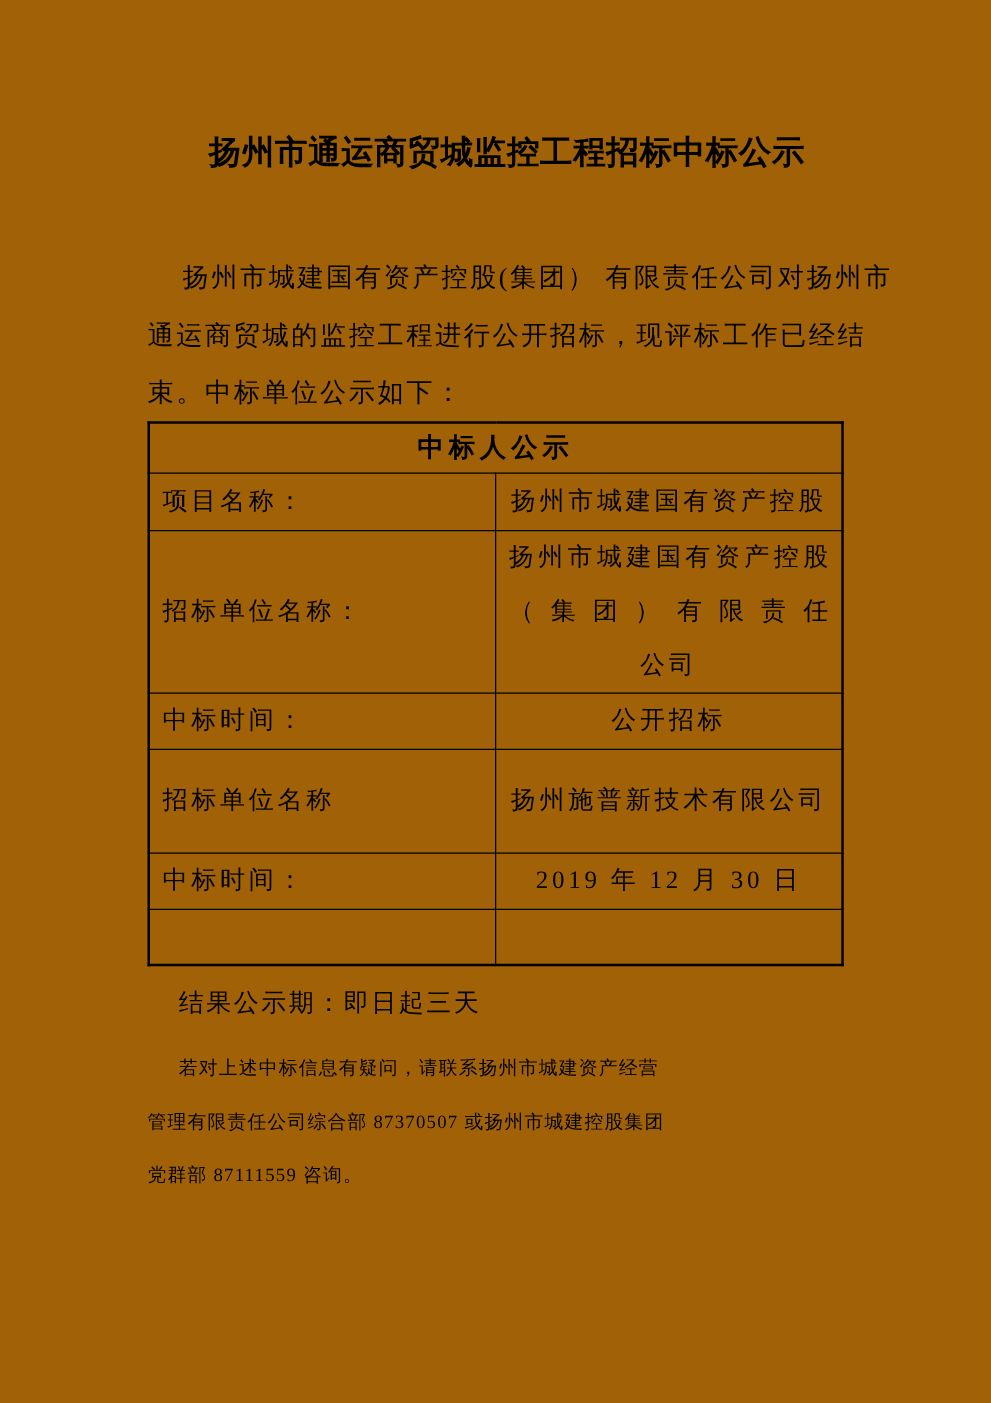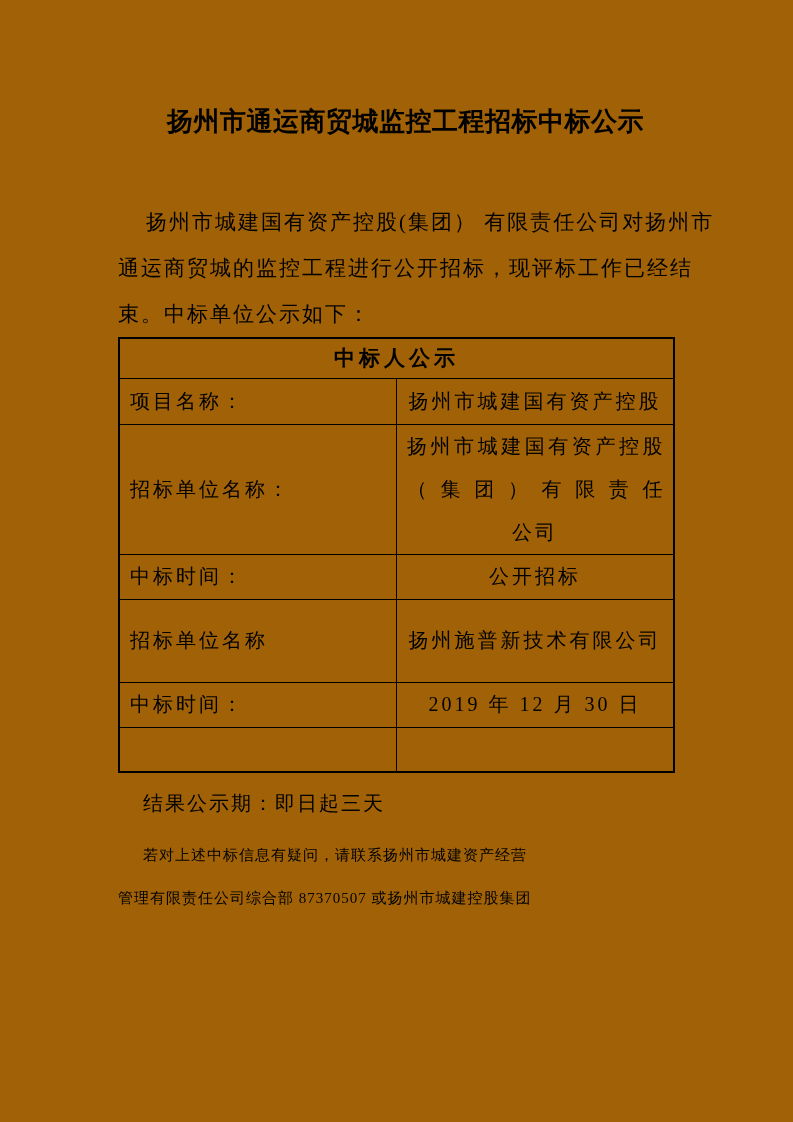--- a/index.html
+++ b/index.html
@@ -142,16 +142,17 @@
         <td class="value-cell"></td>
       </tr>
     </tbody>
       </table>
 
     <div class="result-line indent-2">结果公示期：即日起三天</div>
 
     <div class="contact">
       <div class="line indent-2">若对上述中标信息有疑问，请联系扬州市城建资产经营</div>
       <div class="line">管理有限责任公司综合部 87370507 或扬州市城建控股集团</div>
+      <div class="line">党群部 87111559 咨询。</div>
     </div>
 
   </div>
 </div>
 
 </body></html>

